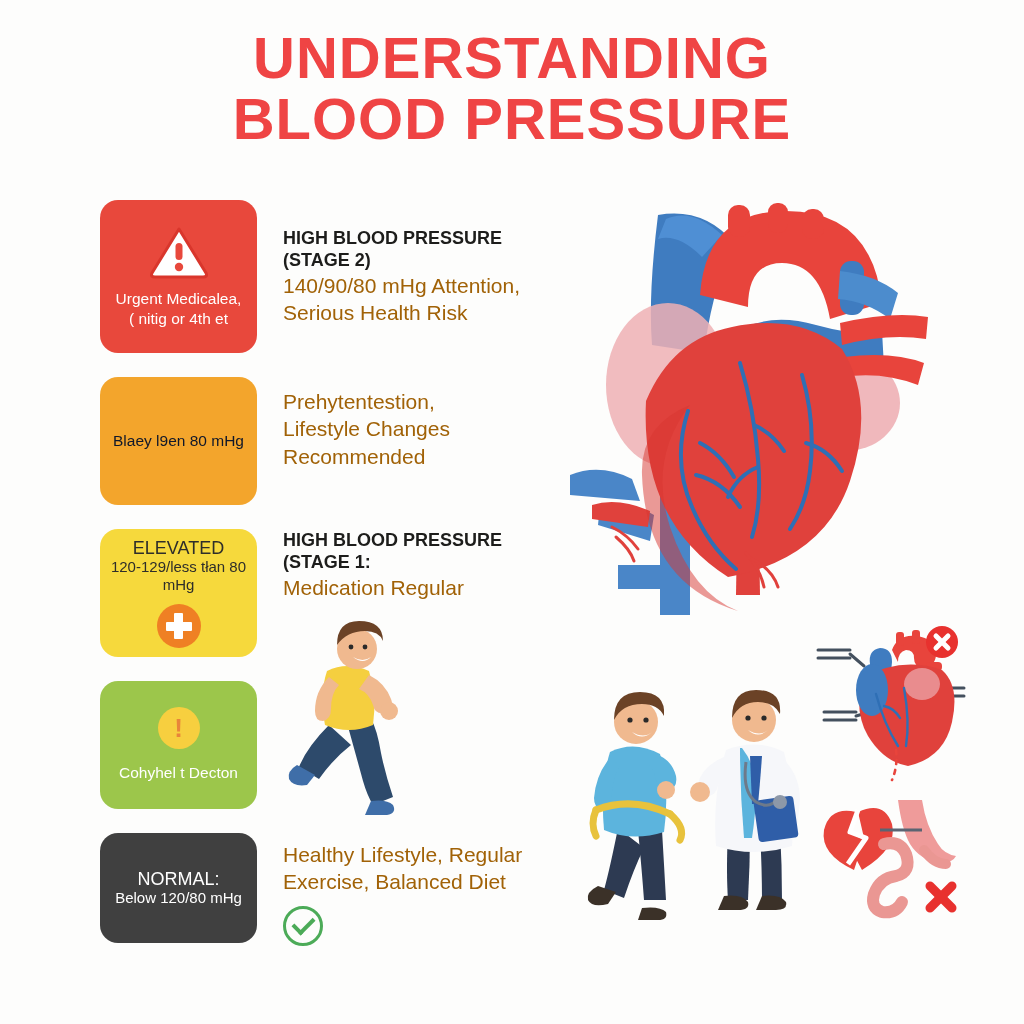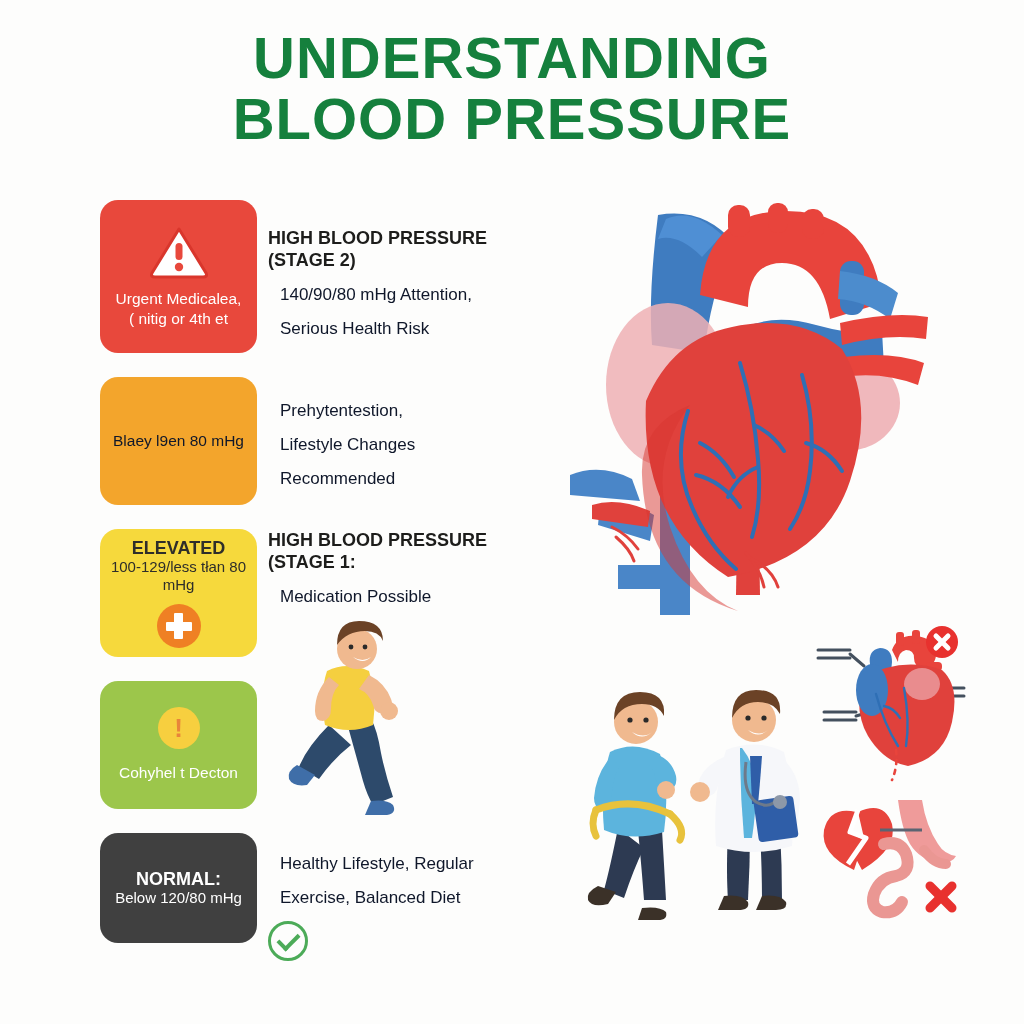--- a/index.html
+++ b/index.html
@@ -9,21 +9,21 @@
     font-family:"Liberation Sans", sans-serif;
     overflow:hidden;
     position:relative;
   }
   .page{position:absolute;inset:0;background:#fdfdfc;}
 
   
   .title{
     position:absolute;left:0;top:28px;width:1024px;
     text-align:center;
-    color:#15803d;
+    color:#ef4444;
     font-weight:bold;
     font-size:58px;
     line-height:1.05;
     letter-spacing:1px;
   }
   .title .l2{display:block;}
 
   
   .footer{
     position:absolute;left:0;top:963px;width:1024px;
@@ -39,21 +39,21 @@
   .card{
     width:157px;border-radius:18px;
     position:relative;
     display:flex;flex-direction:column;
     align-items:center;justify-content:center;
     box-sizing:border-box;
     margin-bottom:24px;
     text-align:center;
     padding:8px 6px;
   }
-  .card-title{font-weight:bold;font-size:18px;line-height:1.15;}
+  .card-title{font-weight:normal;font-size:18px;line-height:1.15;}
   .card-sub{font-size:15px;line-height:1.2;}
   .card-line{font-size:15.5px;line-height:1.25;}
 
   .c-red{height:153px;background:#e8483c;color:#fff;}
   .c-orange{height:128px;background:#f3a52c;color:#0f172a;}
   .c-yellow{height:128px;background:#f6d93c;color:#2e2e2a;}
   .c-lgreen{height:128px;background:#9cc64b;color:#fff;}
   .c-green{height:110px;background:#404040;color:#fff;}
 
   
@@ -69,23 +69,23 @@
   .plus-badge{
     width:44px;height:44px;border-radius:50%;
     background:#ef8024;display:flex;align-items:center;justify-content:center;
     margin-top:10px;
   }
   .plus-badge .pv{position:absolute;width:9px;height:26px;background:#fff;border-radius:1px;}
   .plus-badge .ph{position:absolute;width:26px;height:9px;background:#fff;border-radius:1px;}
   .plus-inner{position:relative;width:26px;height:26px;display:flex;align-items:center;justify-content:center;}
 
   
-  .desc{position:absolute;left:268px;width:240px;}
+  .desc{position:absolute;left:283px;width:240px;}
   .desc h3{margin:0;font-size:18px;font-weight:bold;color:#1d1d1b;line-height:1.22;}
-  .desc p{margin:12px;font-size:17px;color:#0f172a;line-height:1.3;}
+  .desc p{margin:0;font-size:21px;color:#a16207;line-height:1.3;}
   .d1{top:228px;}
   .d2{top:388px;}
   .d3{top:530px;}
   .d4{top:841px;}
 
   .check-circle{
     margin-top:10px;width:40px;height:40px;border-radius:50%;
     border:3px solid #4cab58;box-sizing:border-box;
     display:flex;align-items:center;justify-content:center;
   }
@@ -126,21 +126,21 @@
       <div class="card-line">Urgent Medicalea,</div>
       <div class="card-line">( nitig or  4th et</div>
     </div>
 
     <div class="card c-orange">
       <div class="card-line">Blaey l9en 80 mHg</div>
     </div>
 
     <div class="card c-yellow">
       <div class="card-title">ELEVATED</div>
-      <div class="card-sub">100-129/less tłan 80 mHg</div>
+      <div class="card-sub">120-129/less tłan 80 mHg</div>
       <div class="plus-badge">
         <div class="plus-inner">
           <div class="pv"></div>
             <div class="ph"></div>
         </div>
       </div>
     </div>
 
     <div class="card c-lgreen">
       <div class="circ-ex">
@@ -164,21 +164,21 @@
 
   <div class="desc d2">
     <p>Prehytentestion,</p>
     <p>Lifestyle Changes</p>
     <p>Recommended</p>
   </div>
 
   <div class="desc d3">
     <h3>HIGH BLOOD PRESSURE</h3>
     <h3>(STAGE 1:</h3>
-    <p>Medication Possible</p>
+    <p>Medication Regular</p>
   </div>
 
   <div class="desc d4">
     <p>Healthy Lifestyle, Regular</p>
     <p>Exercise, Balanced Diet</p>
     <div class="check-circle">
         <div class="tick"></div>
       </div>
   </div>
 

